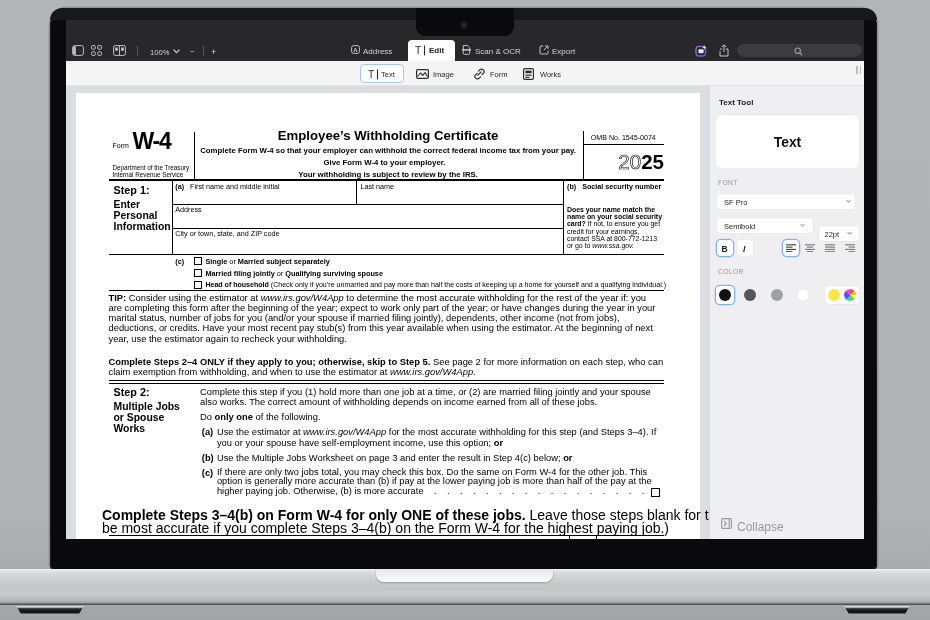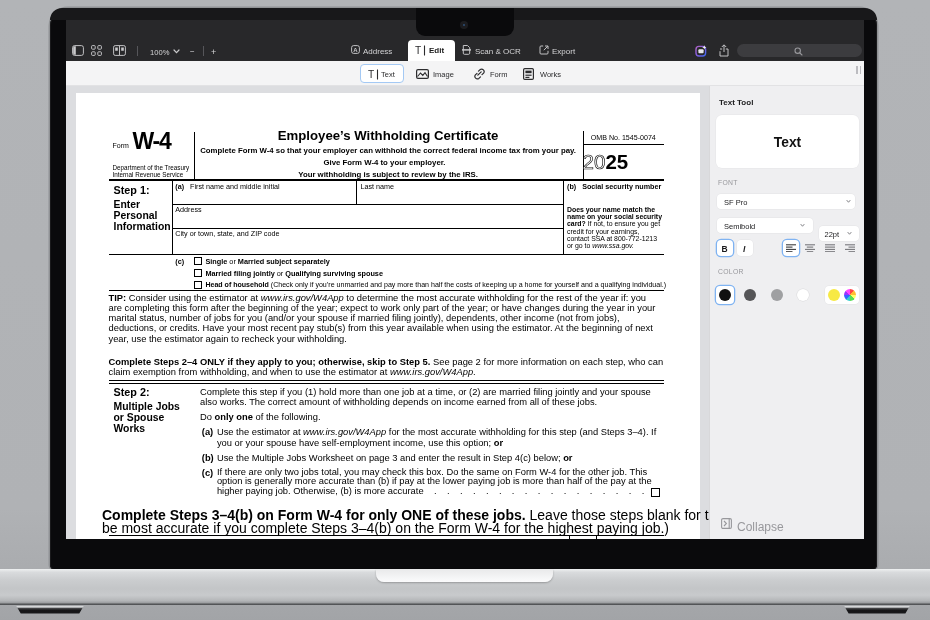--- a/index.html
+++ b/index.html
@@ -160,21 +160,21 @@
           <div class="hl" style="left:32.5px;top:86.3px;width:555.5px;height:1.7px"></div>
 
           <div class="f" style="left:36.5px;top:48.5px;font-size:7px">Form</div>
           <div class="f b" style="left:56.5px;top:33.5px;font-size:23px;letter-spacing:-1.2px">W-4</div>
           <div class="f" style="left:36.5px;top:71.2px;font-size:6.3px;line-height:7px">Department of the Treasury<br>Internal Revenue Service</div>
           <div class="f b" style="left:117.6px;top:35.4px;width:389px;text-align:center;font-size:13.2px">Employee’s Withholding Certificate</div>
           <div class="f b" style="left:117.6px;top:53.1px;width:389px;text-align:center;font-size:7.8px">Complete Form W-4 so that your employer can withhold the correct federal income tax from your pay.</div>
           <div class="f b" style="left:114px;top:65.1px;width:389px;text-align:center;font-size:7.8px">Give Form W-4 to your employer.</div>
           <div class="f b" style="left:117.6px;top:77.1px;width:389px;text-align:center;font-size:7.8px">Your withholding is subject to review by the IRS.</div>
           <div class="f" style="left:506.6px;top:40.7px;width:81.4px;text-align:center;font-size:7.1px">OMB No. 1545-0074</div>
-          <div class="f" style="left:506.6px;top:55.6px;width:81.4px;text-align:left;font-size:20.5px;letter-spacing:0px"><span class="outl">20</span><span class="b">25</span></div>
+          <div class="f" style="left:506.6px;top:55.6px;width:81.4px;text-align:right;font-size:20.5px;letter-spacing:0px"><span class="outl">20</span><span class="b">25</span></div>
 
           <div class="vl" style="left:95.5px;top:87px;height:74.5px"></div>
           <div class="vl" style="left:280px;top:87px;height:23.8px"></div>
           <div class="vl" style="left:487px;top:87px;height:74.5px"></div>
           <div class="hl" style="left:95.5px;top:110.6px;width:391.5px;height:0.8px"></div>
           <div class="hl" style="left:95.5px;top:135.1px;width:391.5px;height:0.8px"></div>
           <div class="hl" style="left:32.5px;top:161.1px;width:555.5px;height:0.8px"></div>
           <div class="f b" style="left:37.5px;top:91.4px;font-size:10.8px">Step 1:</div>
           <div class="f b" style="left:37.5px;top:106px;font-size:10.4px;line-height:11.1px">Enter<br>Personal<br>Information</div>
           <div class="f" style="left:99.3px;top:88.7px;font-size:7.2px"><span class="b">(a)</span>&nbsp;&nbsp;&nbsp;First name and middle initial</div>

